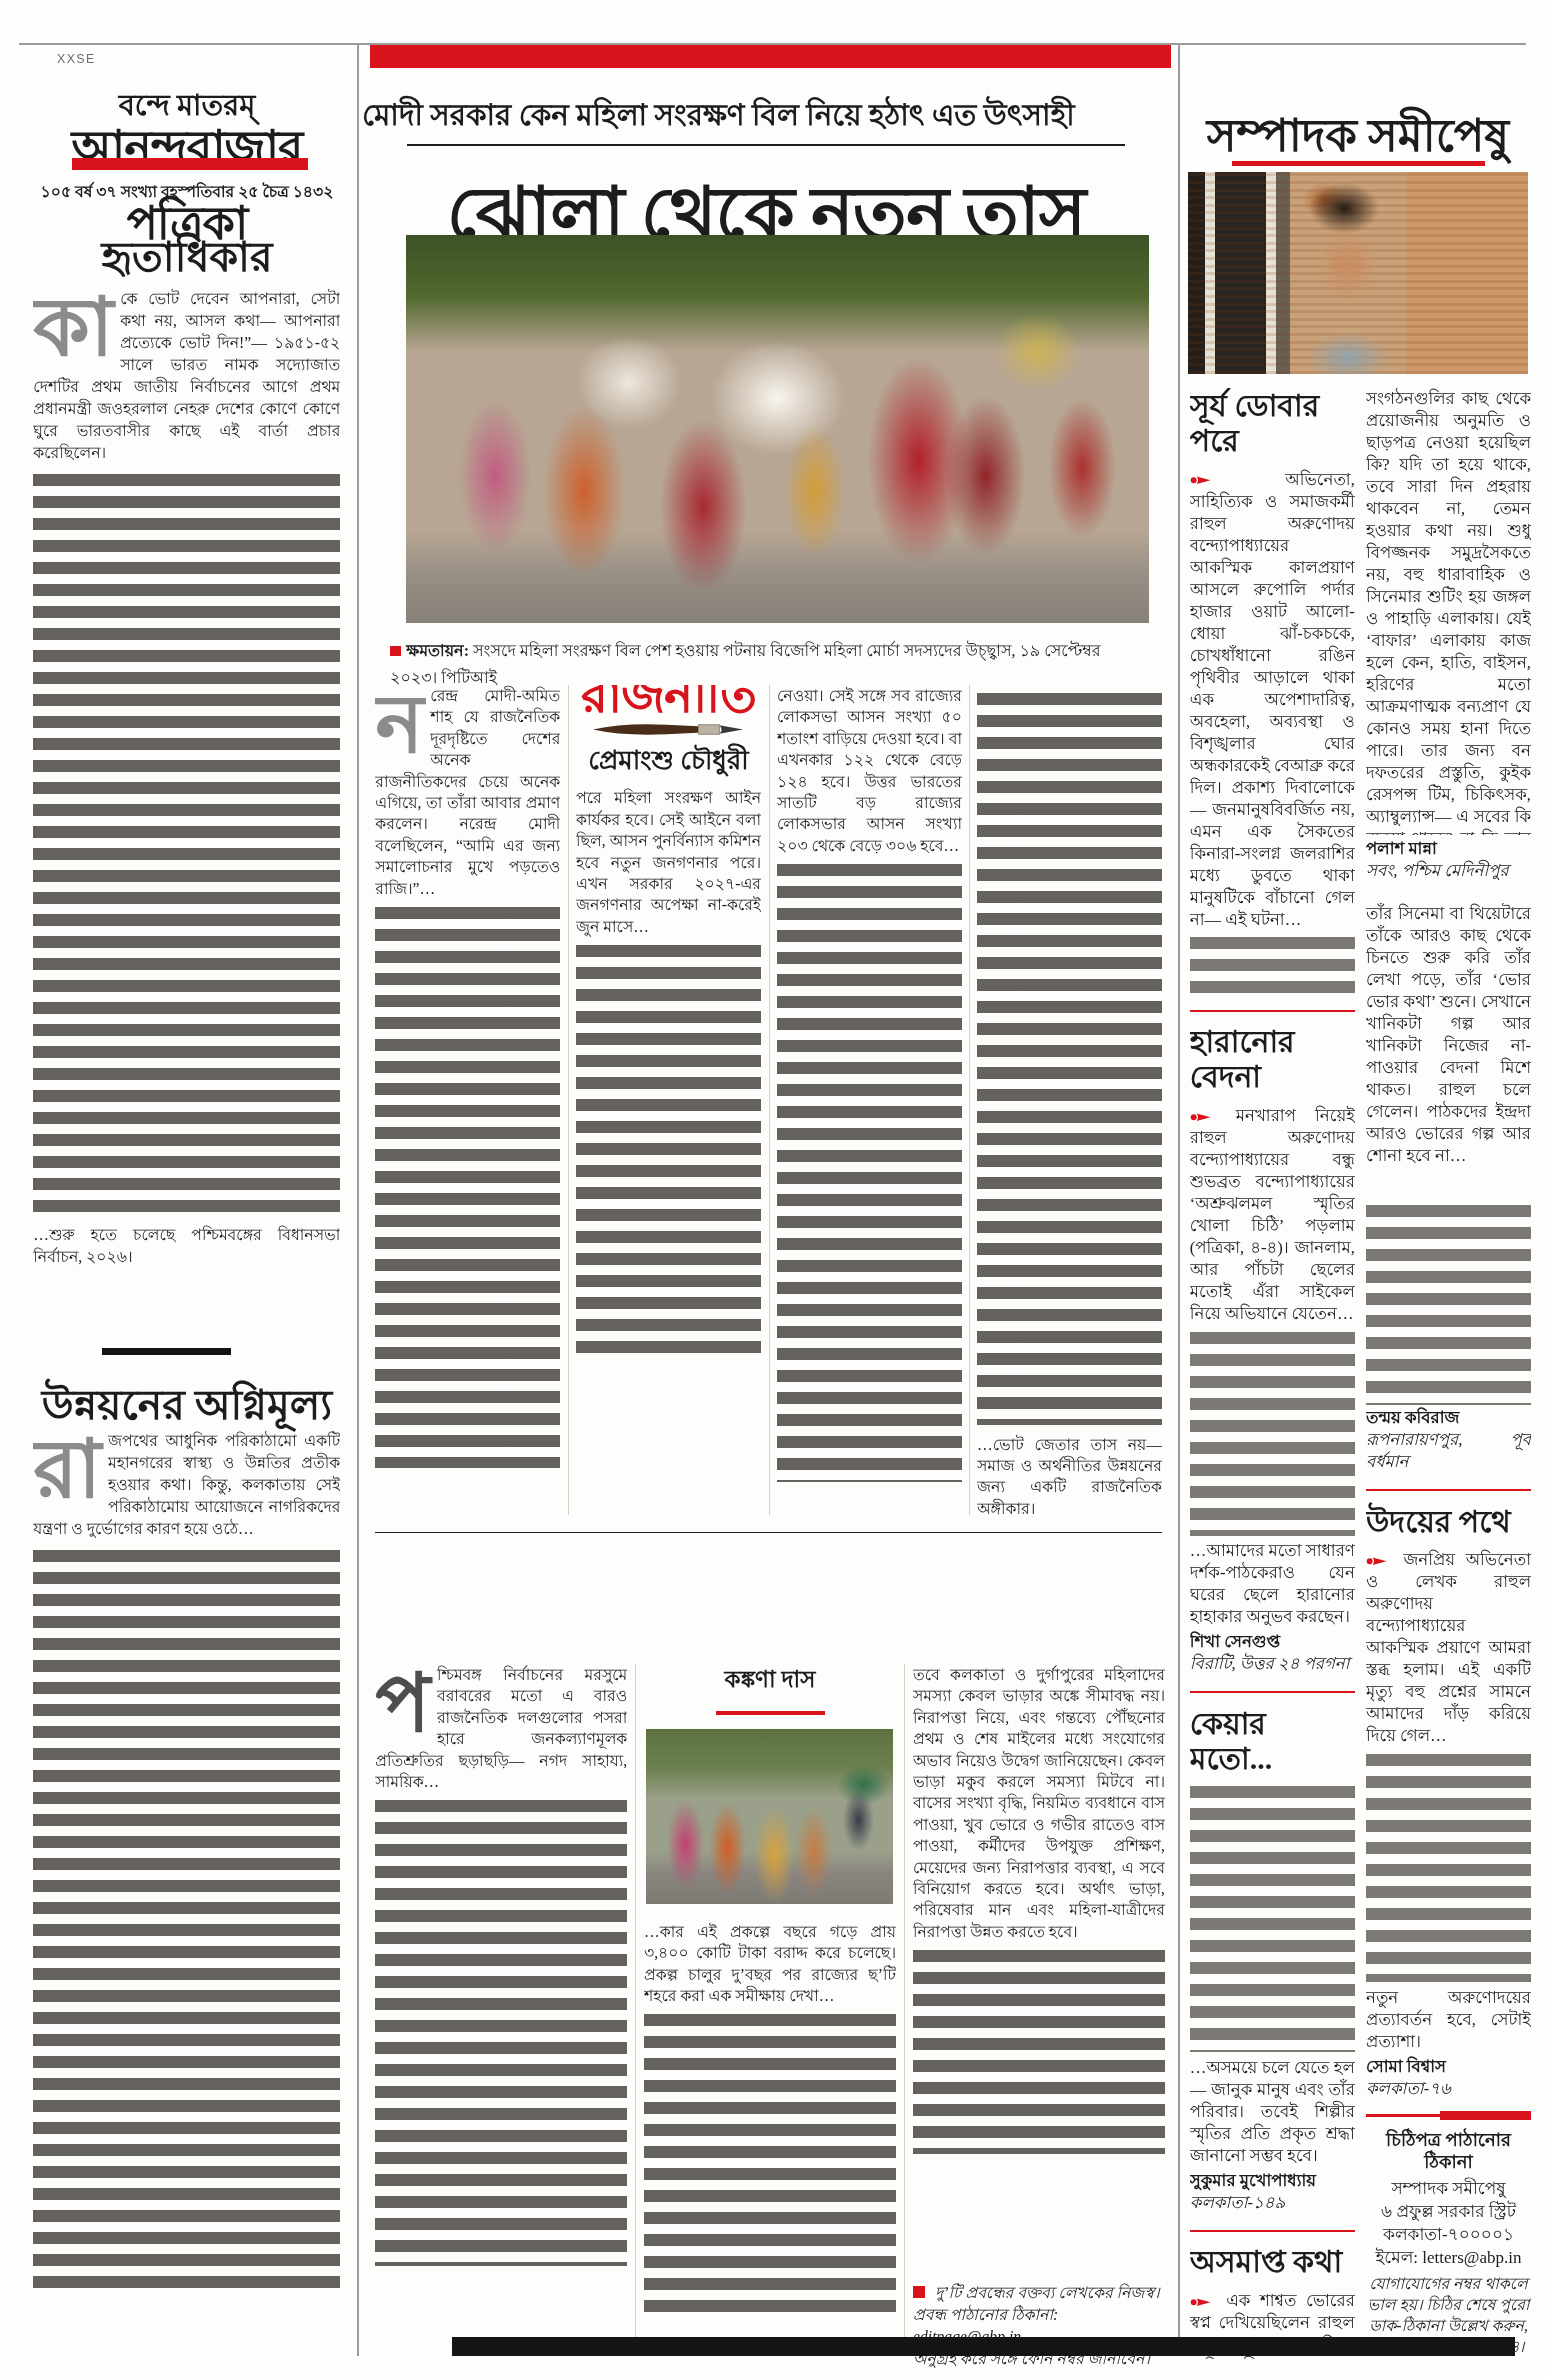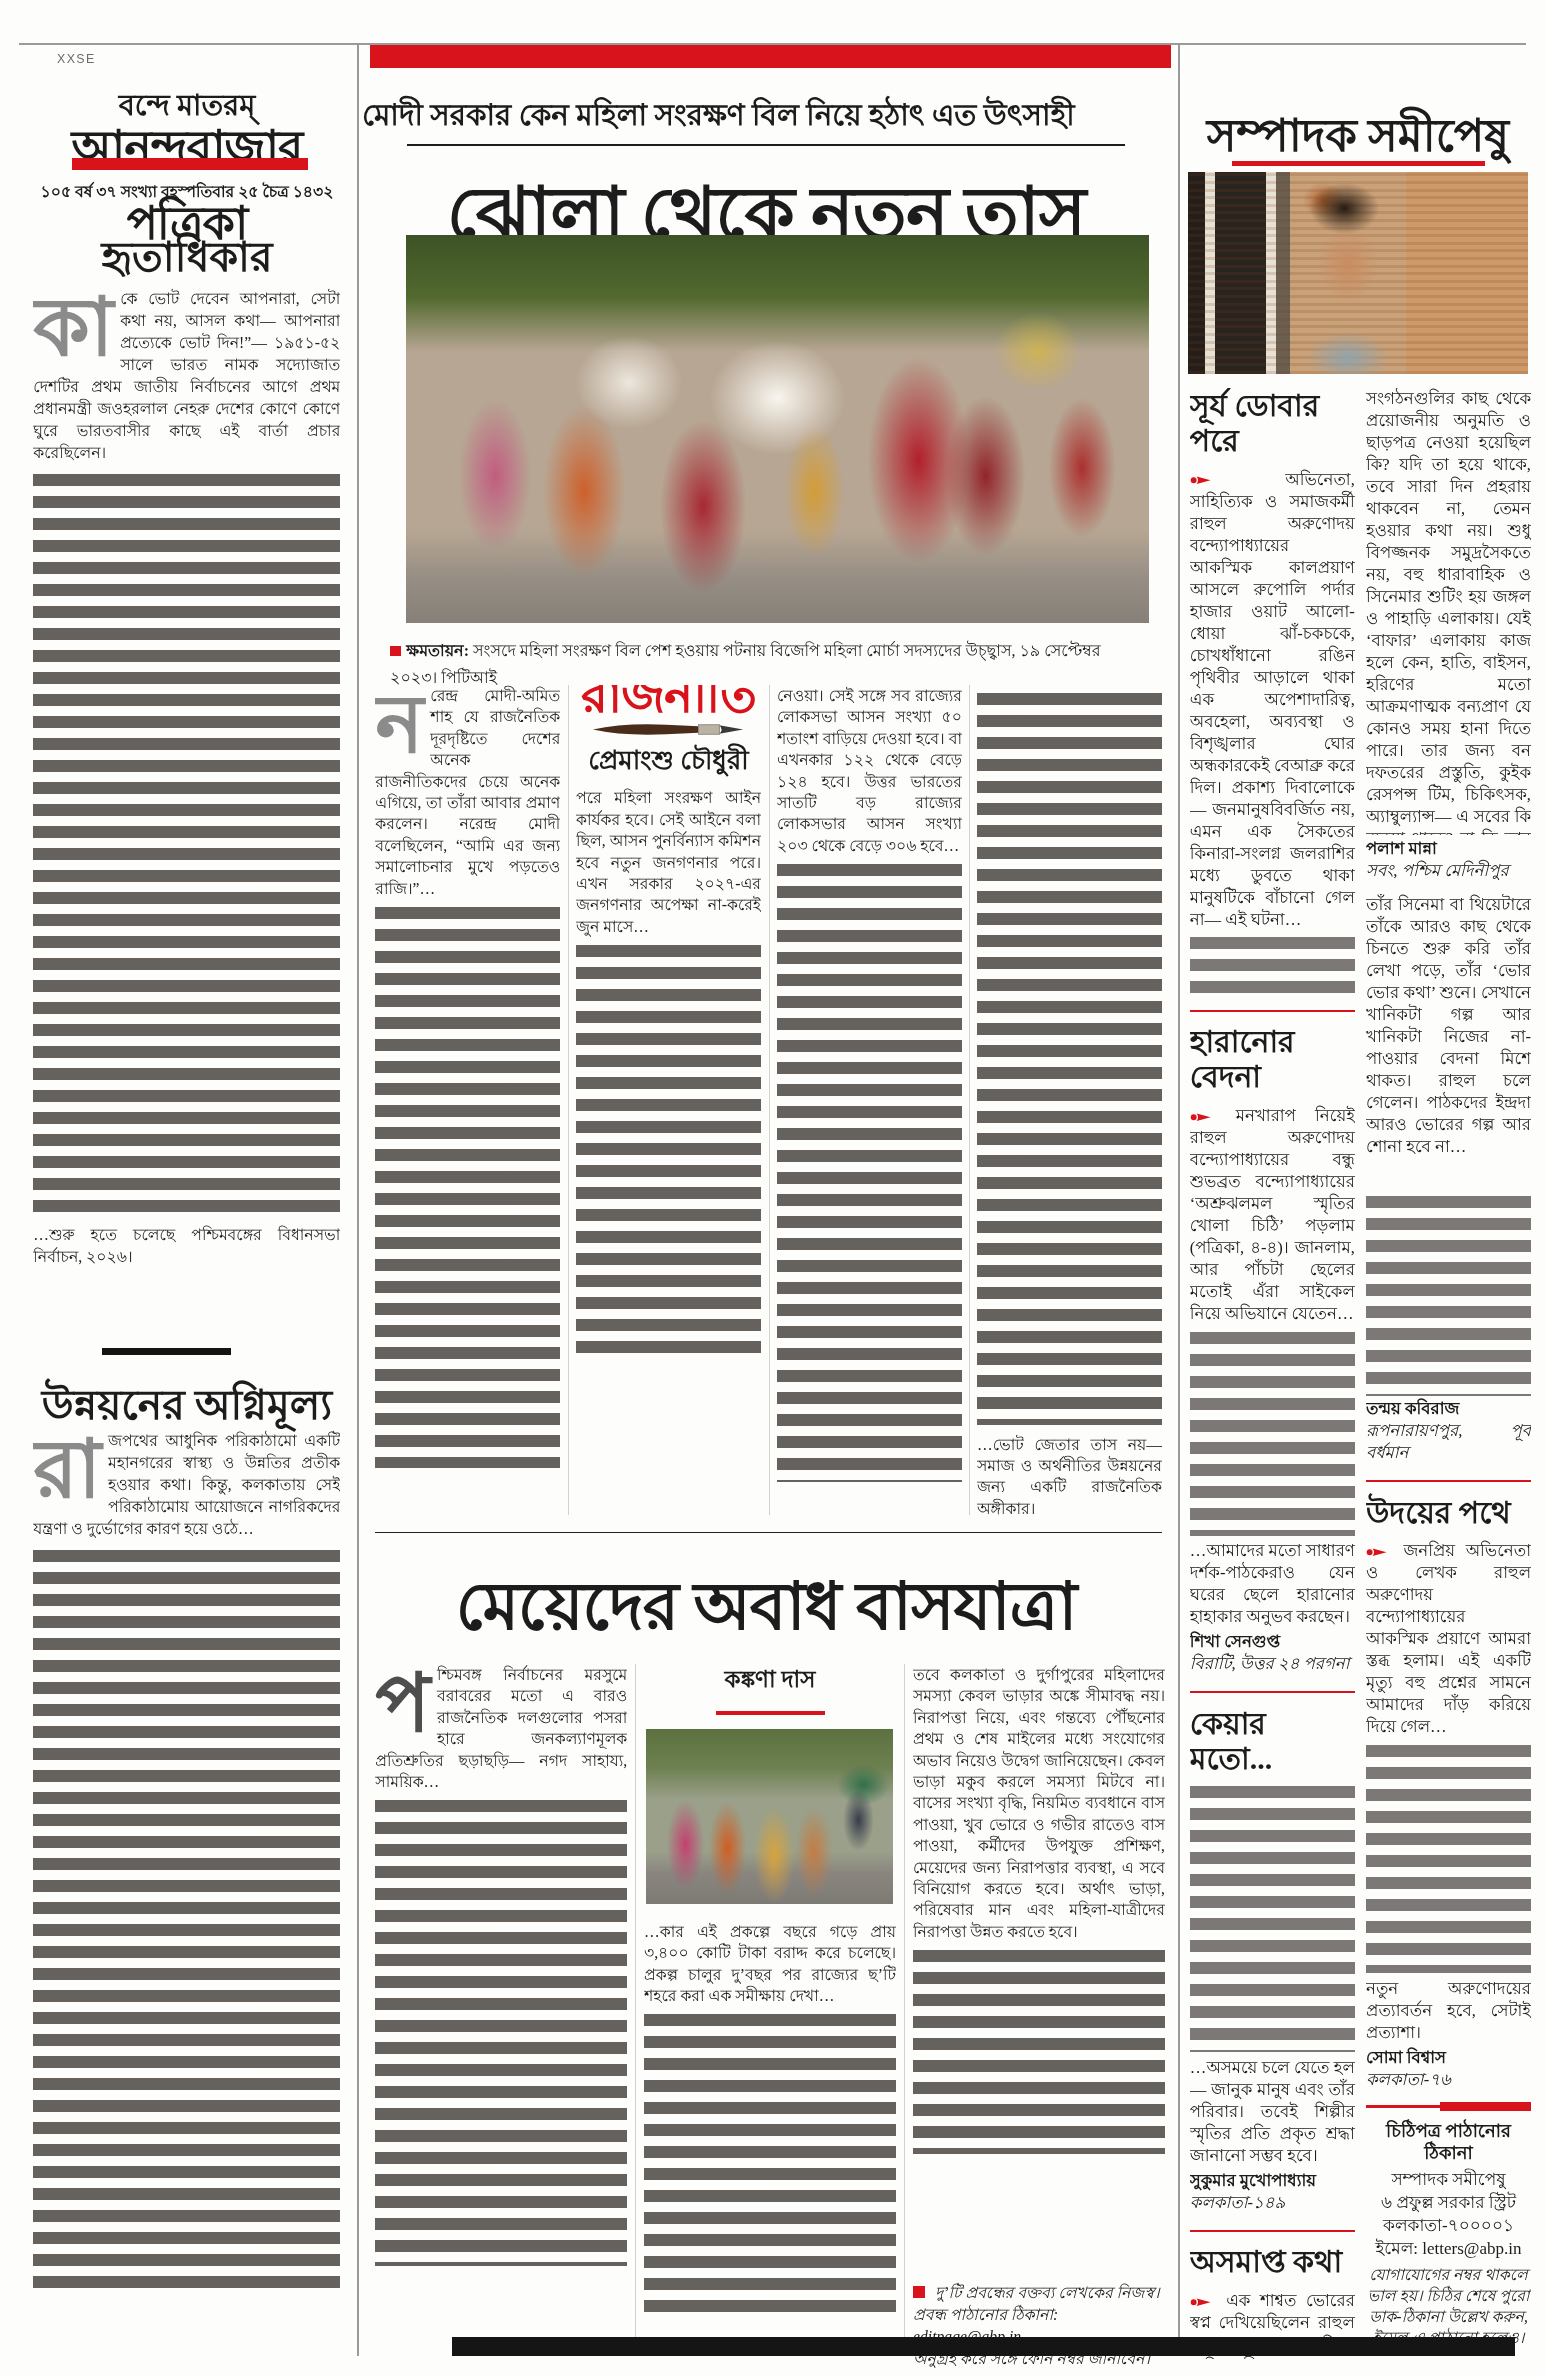--- a/index.html
+++ b/index.html
@@ -196,21 +196,20 @@
       <div class="greek" style="height:732px;"></div>
       <div class="closing-line">…ভোট জেতার তাস নয়— সমাজ ও অর্থনীতির উন্নয়নের জন্য একটি রাজনৈতিক অঙ্গীকার।</div>
     </div>
     <div class="abs vhair" style="left:206px;top:0;height:830px;"></div>
     <div class="abs vhair" style="left:407px;top:0;height:830px;"></div>
     <div class="abs vhair" style="left:607px;top:0;height:830px;"></div>
   </div>
 
   <div class="art-divider"></div>
 
-  <div class="headline2">মেয়েদের অবাধ বাসযাত্রা</div>
   <div class="byline2-block">
     <div class="byline2">কঙ্কণা দাস</div>
     <div class="byline2-bar"></div>
   </div>
   <div class="street-photo"></div>
 
   <div class="a2col a2c1">
     <span class="dropcap dark">প</span>
     <span>শ্চিমবঙ্গ নির্বাচনের মরসুমে বরাবরের মতো এ বারও রাজনৈতিক দলগুলোর পসরা হারে জনকল্যাণমূলক প্রতিশ্রুতির ছড়াছড়ি— নগদ সাহায্য, সাময়িক…</span>
     <div class="greek" style="height:466px;margin-top:7.6px;"></div>
@@ -282,21 +281,21 @@
     </p>
   </div>
 
   <div class="subcol subR">
     <div class="rblock" style="height:447px;">
       <span>সংগঠনগুলির কাছ থেকে প্রয়োজনীয় অনুমতি ও ছাড়পত্র নেওয়া হয়েছিল কি? যদি তা হয়ে থাকে, তবে সারা দিন প্রহরায় থাকবেন না, তেমন হওয়ার কথা নয়। শুধু বিপজ্জনক সমুদ্রসৈকতে নয়, বহু ধারাবাহিক ও সিনেমার শুটিং হয় জঙ্গল ও পাহাড়ি এলাকায়। যেই ‘বাফার’ এলাকায় কাজ হলে কেন, হাতি, বাইসন, হরিণের মতো আক্রমণাত্মক বন্যপ্রাণ যে কোনও সময় হানা দিতে পারে। তার জন্য বন দফতরের প্রস্তুতি, কুইক রেসপন্স টিম, চিকিৎসক, অ্যাম্বুল্যান্স— এ সবের কি ব্যবস্থা থাকে? না কি তার চেয়ে পুরো ইউনিটের নিরাপত্তার সঙ্গে আপস করা হয়? পর্দায় বহু শিশু ও বয়স্ক শিল্পীদের দেখা যায়। তাঁদের জন্যও…</span>
     </div>
     <div class="sig-name">পলাশ মান্না</div>
     <div class="sig-place">সবং, পশ্চিম মেদিনীপুর</div>
 
-    <div class="rblock" style="height:295px;margin-top:12px;font-family:Liberation Serif, serif;">
+    <div class="rblock" style="height:295px;margin-top:21px;font-family:Liberation Serif, serif;">
       <span>তাঁর সিনেমা বা থিয়েটারে তাঁকে আরও কাছ থেকে চিনতে শুরু করি তাঁর লেখা পড়ে, তাঁর ‘ভোর ভোর কথা’ শুনে। সেখানে খানিকটা গল্প আর খানিকটা নিজের না-পাওয়ার বেদনা মিশে থাকত। রাহুল চলে গেলেন। পাঠকদের ইন্দ্রদা আরও ভোরের গল্প আর শোনা হবে না…</span>
     </div>
     <div class="greek light" style="height:200px;margin-top:6.7px;"></div>
     <div class="sig-name">তন্ময় কবিরাজ</div>
     <div class="sig-place">রূপনারায়ণপুর, পূর্ব বর্ধমান</div>
 
     <hr class="letter-divider">
     <div class="letter-heading">উদয়ের পথে</div>
     <p style="margin:0;">
       <svg class="nib" width="22" height="10.5" viewBox="0 0 30 14">

